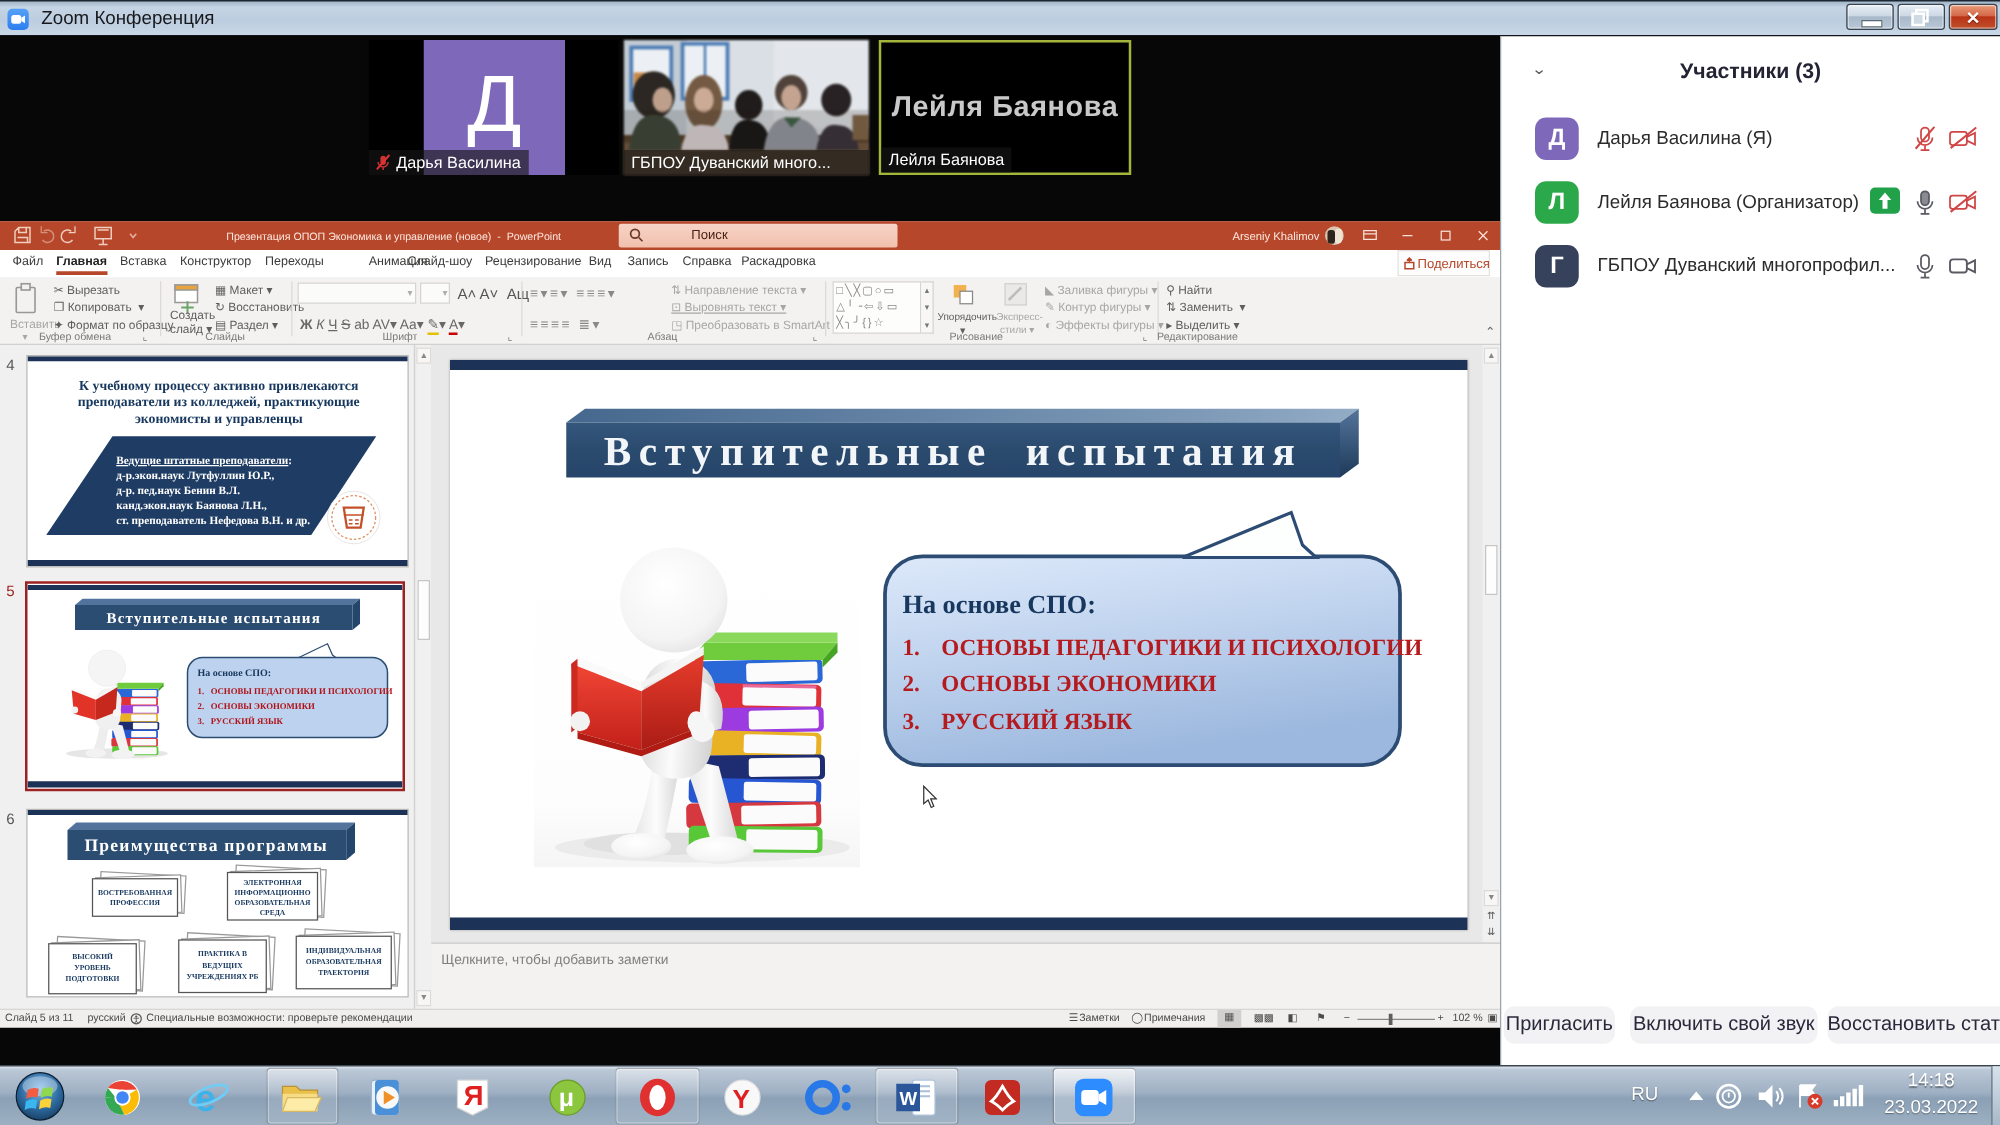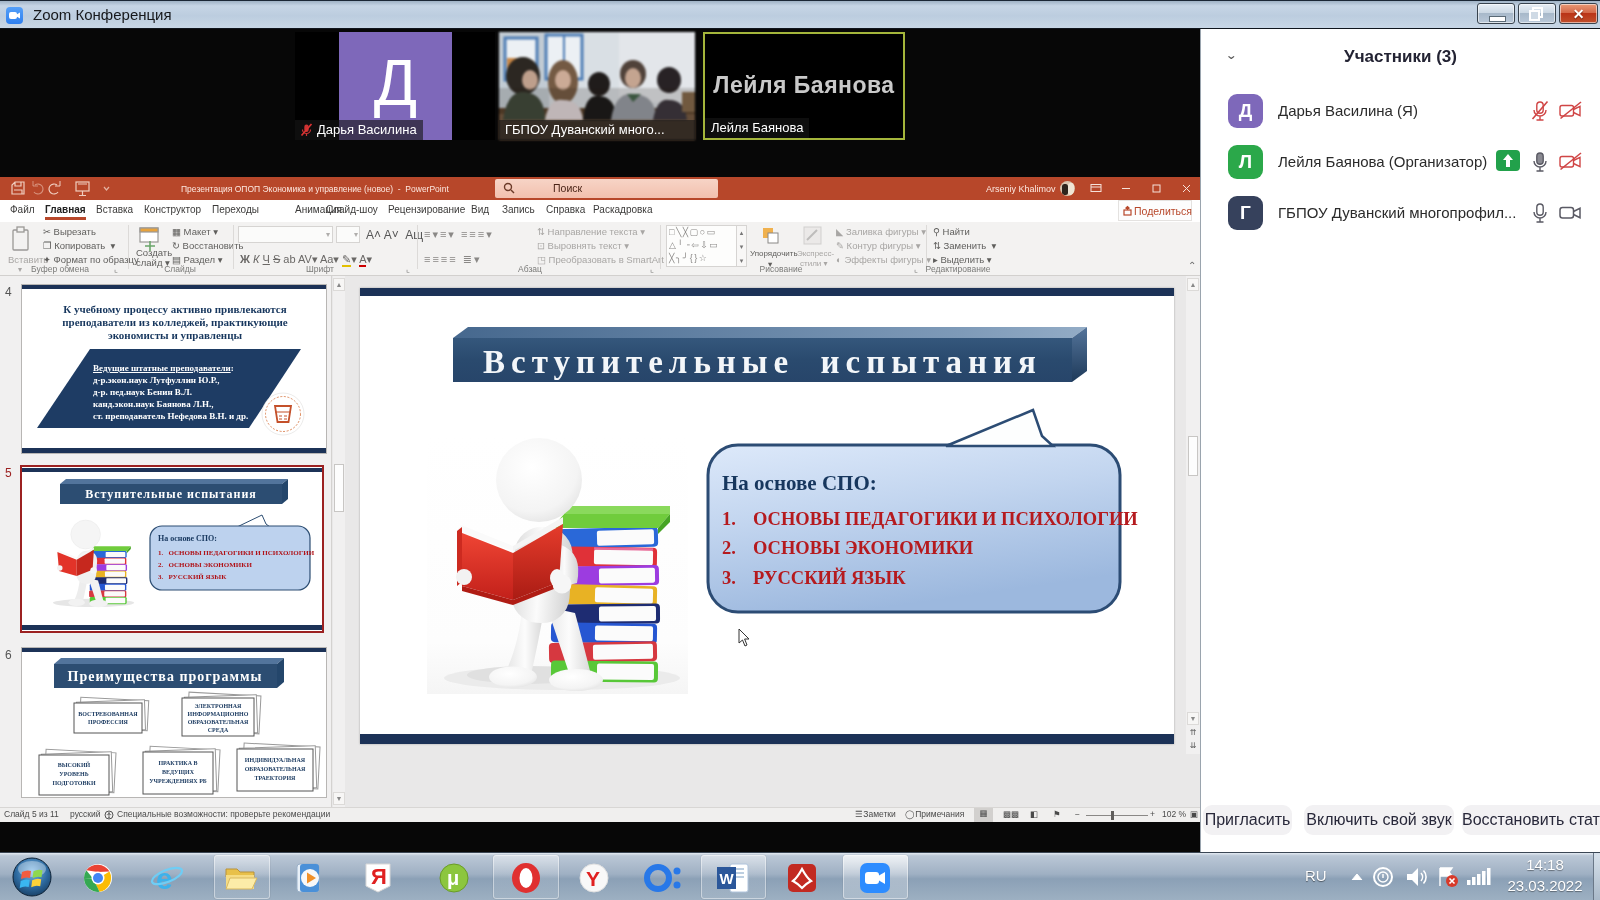--- a/index.html
+++ b/index.html
@@ -229,21 +229,21 @@
         </div>
       <div class="ric" style="left:366px;top:6px;font-size:12px;color:#555;">A˄ A˅ &nbsp;Aщ</div>
       <div class="ric" style="left:240px;top:31px;font-size:11px;color:#6a6866;"><b>Ж</b> <i>К</i> <u>Ч</u> <s>S</s> ab AV▾ Aa▾ <span style="border-bottom:2.5px solid #e3c000;">✎</span>▾ <span style="border-bottom:2.5px solid #c00;">A</span>▾</div>
       <div class="glabel" style="left:260px;">Шрифт</div>
       <div class="glabel" style="left:398px;width:20px;">⌞</div>
       <div class="gdiv" style="left:417px;"></div>
 
       <div class="ric" style="left:424px;top:6px;font-size:11px;color:#8a8886;letter-spacing:2px;">≡▾≡▾ ≡≡≡▾</div>
       <div class="ric" style="left:424px;top:31px;font-size:11px;color:#8a8886;letter-spacing:2px;">≡≡≡≡ ≣▾</div>
       <div class="ric gray" style="left:537px;top:4px;">⇅ Направление текста ▾</div>
-      <div class="ric gray" style="left:537px;top:18px;">⊡ Выровнять текст ▾</div>
+      <div class="ric gray" style="left:537px;top:18px;text-decoration:underline;">⊡ Выровнять текст ▾</div>
       <div class="ric gray" style="left:537px;top:32px;">◳ Преобразовать в SmartArt ▾</div>
       <div class="glabel" style="left:470px;">Абзац</div>
       <div class="glabel" style="left:642px;width:20px;">⌞</div>
       <div class="gdiv" style="left:660px;"></div>
 
       <div style="position:absolute;left:666px;top:3px;width:71px;height:42px;background:#fdfdfc;border:1px solid #d6d4d2;color:#8a8886;font-size:9px;line-height:13px;padding-left:2px;letter-spacing:1.5px;">□╲╳▢○▭<br>△╵╶⇦⇩▭<br>╳╮╯{}☆</div>
       <div style="position:absolute;left:737px;top:3px;width:10px;height:42px;border:1px solid #d6d4d2;border-left:none;background:#f8f7f6;font-size:7px;color:#777;text-align:center;line-height:14px;">▴<br>▾<br>▾</div>
       <svg width="22" height="22" style="position:absolute;left:760px;top:3px;">
           <rect x="3" y="3" width="10" height="10" fill="#f0b14e"></rect>
           <rect x="8" y="8" width="10" height="10" fill="#fff" stroke="#8a8886"></rect>
@@ -538,20 +538,23 @@
       </div>
         </div>
       <div id="rscroll">
         <div style="position:absolute;left:1px;top:2px;width:12px;height:13px;background:#f7f6f5;border:1px solid #dcdad8;color:#888;font-size:7px;text-align:center;line-height:12px;">▲</div>
         <div style="position:absolute;left:2px;top:160px;width:10px;height:40px;background:#fdfdfd;border:1px solid #c8c6c4;"></div>
         <div style="position:absolute;left:1px;top:436px;width:12px;height:13px;background:#f7f6f5;border:1px solid #dcdad8;color:#888;font-size:7px;text-align:center;line-height:12px;">▼</div>
         <div style="position:absolute;left:1px;top:452px;width:12px;height:12px;color:#555;font-size:8px;text-align:center;">⇈</div>
         <div style="position:absolute;left:1px;top:465px;width:12px;height:12px;color:#555;font-size:8px;text-align:center;">⇊</div>
       </div>
     </div>
+    <div id="notes">
+        <div>Щелкните, чтобы добавить заметки</div>
+      </div>
     <div id="statusbar">
       <span style="left:4px;">Слайд 5 из 11</span>
       <span style="left:70px;">русский</span>
       <span style="left:104px;top:2px;"><svg width="10" height="10">
             <circle cx="5" cy="5" r="4" fill="none" stroke="#555" stroke-width="1"></circle>
             <circle cx="5" cy="3.2" r="0.9" fill="#555"></circle>
             <path d="M2.8 4.6 h4.4 M5 4.6 v2.6 M3.7 8.6 l1.3-1.8 1.3 1.8" stroke="#555" stroke-width="0.7" fill="none"></path>
           </svg></span>
       <span style="left:117px;">Специальные возможности: проверьте рекомендации</span>
       <span style="left:855px;">☰ Заметки</span>

